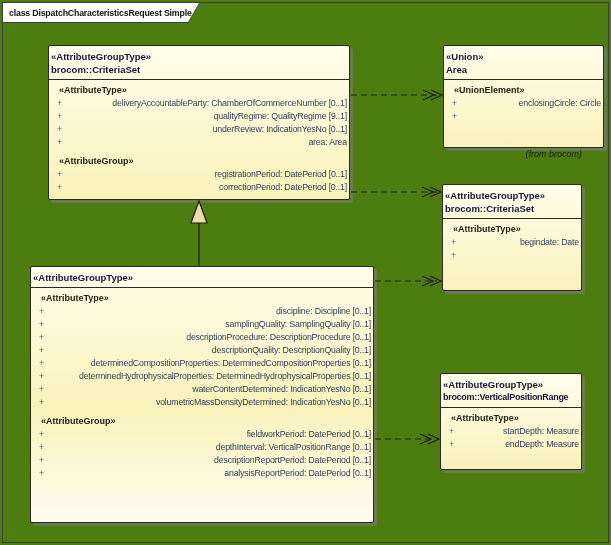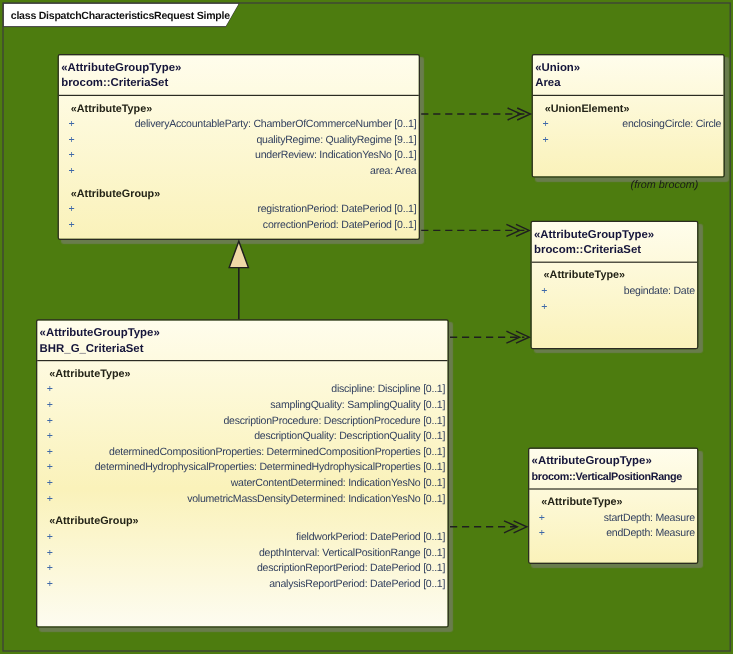--- a/index.html
+++ b/index.html
@@ -114,21 +114,20 @@
         </div>
       <div class="attr-row">
           <span class="vis">+</span>
         </div>
     </div>
   </div>
 
   <div class="uml-box fade-bottom" style="left:30px;top:266px;width:344px;height:257px;">
     <div class="box-header">
       <div class="stereo">«AttributeGroupType»</div>
-      <div class="bname">BHR_G_CriteriaSet</div>
     </div>
     <div class="box-body">
       <div class="sec-label">«AttributeType»</div>
       <div class="attr-row">
           <span class="vis">+</span>
           <span class="atext">discipline: Discipline [0..1]</span>
         </div>
       <div class="attr-row">
           <span class="vis">+</span>
           <span class="atext">samplingQuality: SamplingQuality [0..1]</span>

